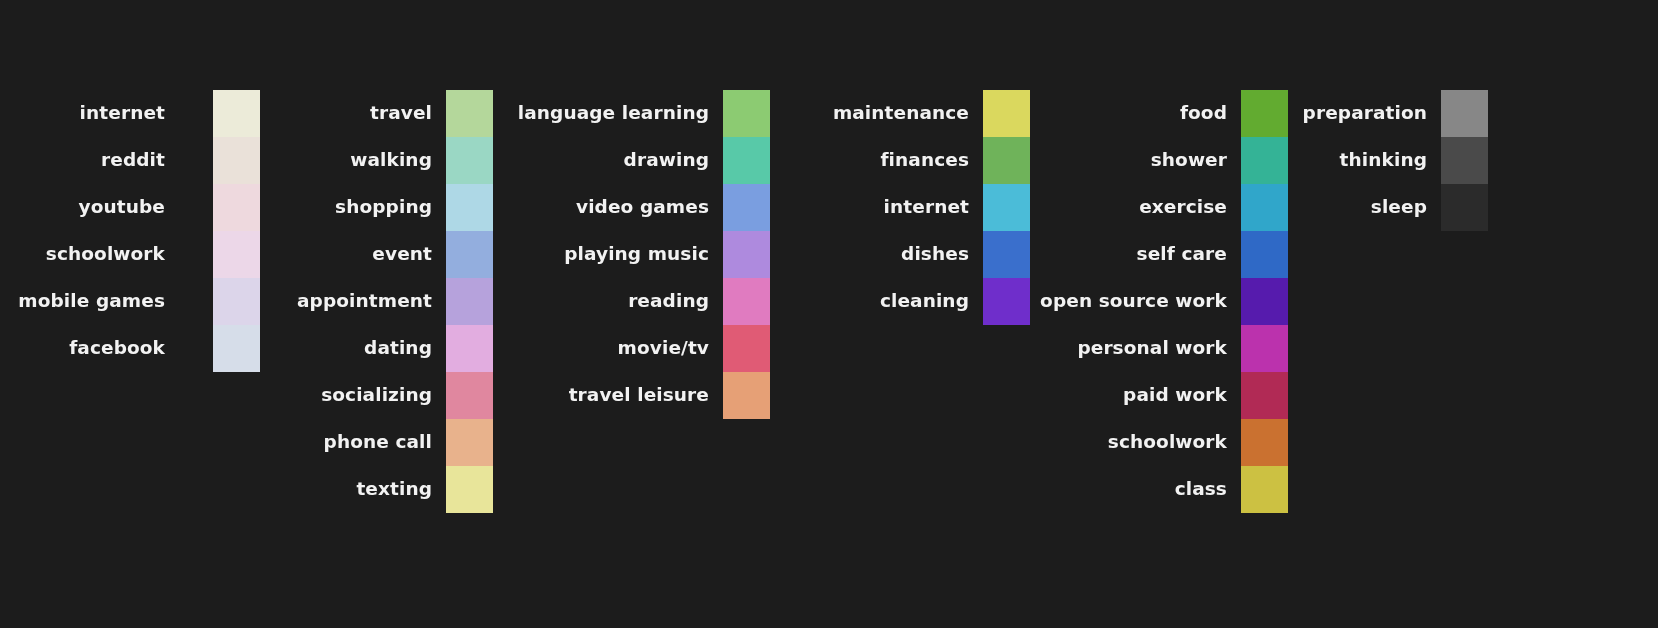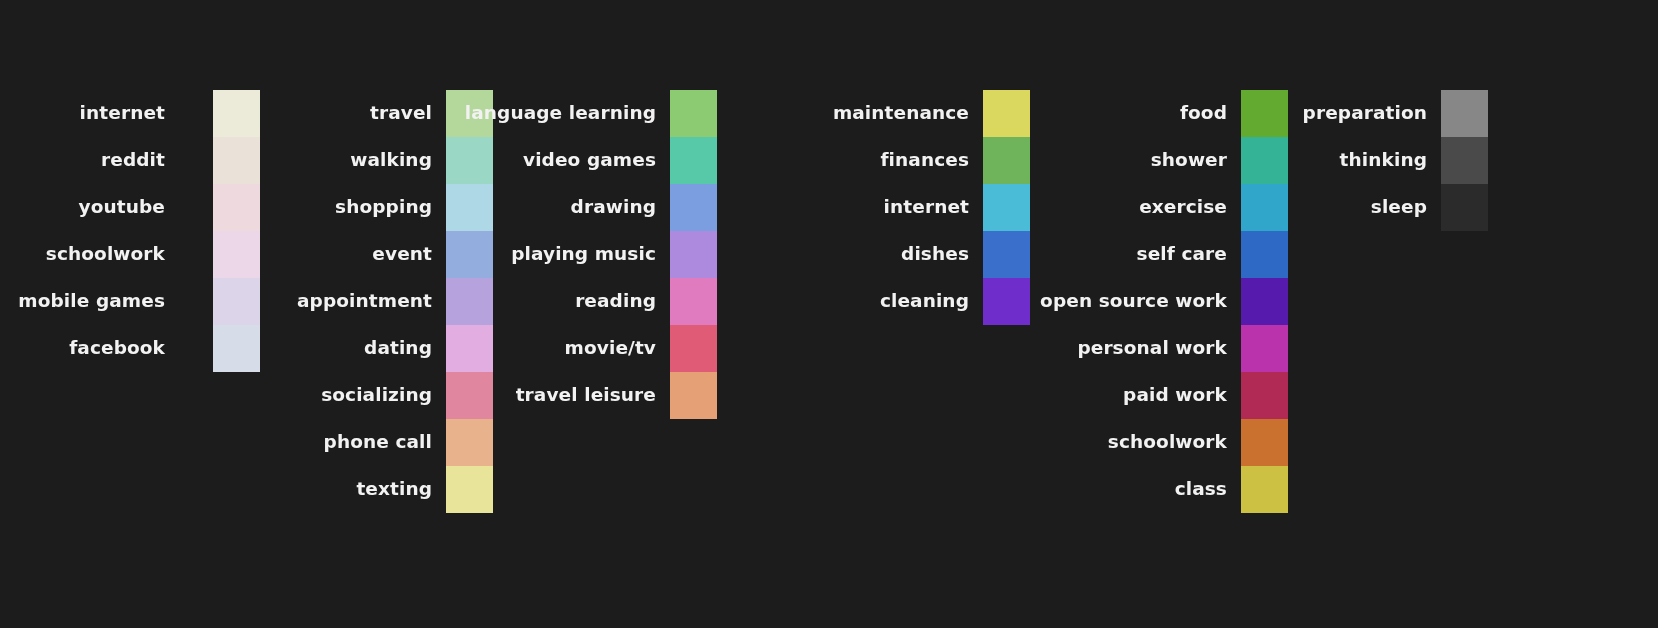--- a/index.html
+++ b/index.html
@@ -55,21 +55,21 @@
     width: 47px;
   }
   .swatch-cell {
     width: 47px;
     height: 47px;
   }
 
   
   #group-0 { left: 0px;    width: 260px; gap: 34px; }
   #group-1 { left: 260px;  width: 233px; padding-left: 32px; }
-  #group-2 { left: 467px;  width: 250px; }
+  #group-2 { left: 520px;  width: 250px; }
   #group-3 { left: 728px;  width: 302px; }
   #group-4 { left: 1045px; width: 243px; }
   #group-5 { left: 1288px; width: 200px; }
 
   #group-0 .labels-col { width: 213px; }
   #group-1 .labels-col { width: 186px; }
   #group-2 .labels-col { width: 203px; }
   #group-3 .labels-col { width: 255px; }
   #group-4 .labels-col { width: 196px; }
   #group-5 .labels-col { width: 153px; }
@@ -116,22 +116,22 @@
         <div class="swatch-cell" style="background: rgb(182, 162, 220);"></div>
         <div class="swatch-cell" style="background: rgb(226, 173, 224);"></div>
         <div class="swatch-cell" style="background: rgb(224, 135, 159);"></div>
         <div class="swatch-cell" style="background: rgb(232, 178, 140);"></div>
         <div class="swatch-cell" style="background: rgb(232, 229, 154);"></div>
       </div>
     </div>
     <div class="legend-group" id="group-2">
       <div class="labels-col">
         <div class="label-cell">language learning</div>
+        <div class="label-cell">drawing</div>
         <div class="label-cell">video games</div>
-        <div class="label-cell">drawing</div>
         <div class="label-cell">playing music</div>
         <div class="label-cell">reading</div>
         <div class="label-cell">movie/tv</div>
         <div class="label-cell">travel leisure</div>
       </div>
       <div class="swatch-col">
         <div class="swatch-cell" style="background: rgb(140, 203, 114);"></div>
         <div class="swatch-cell" style="background: rgb(88, 201, 168);"></div>
         <div class="swatch-cell" style="background: rgb(122, 158, 224);"></div>
         <div class="swatch-cell" style="background: rgb(174, 138, 222);"></div>

